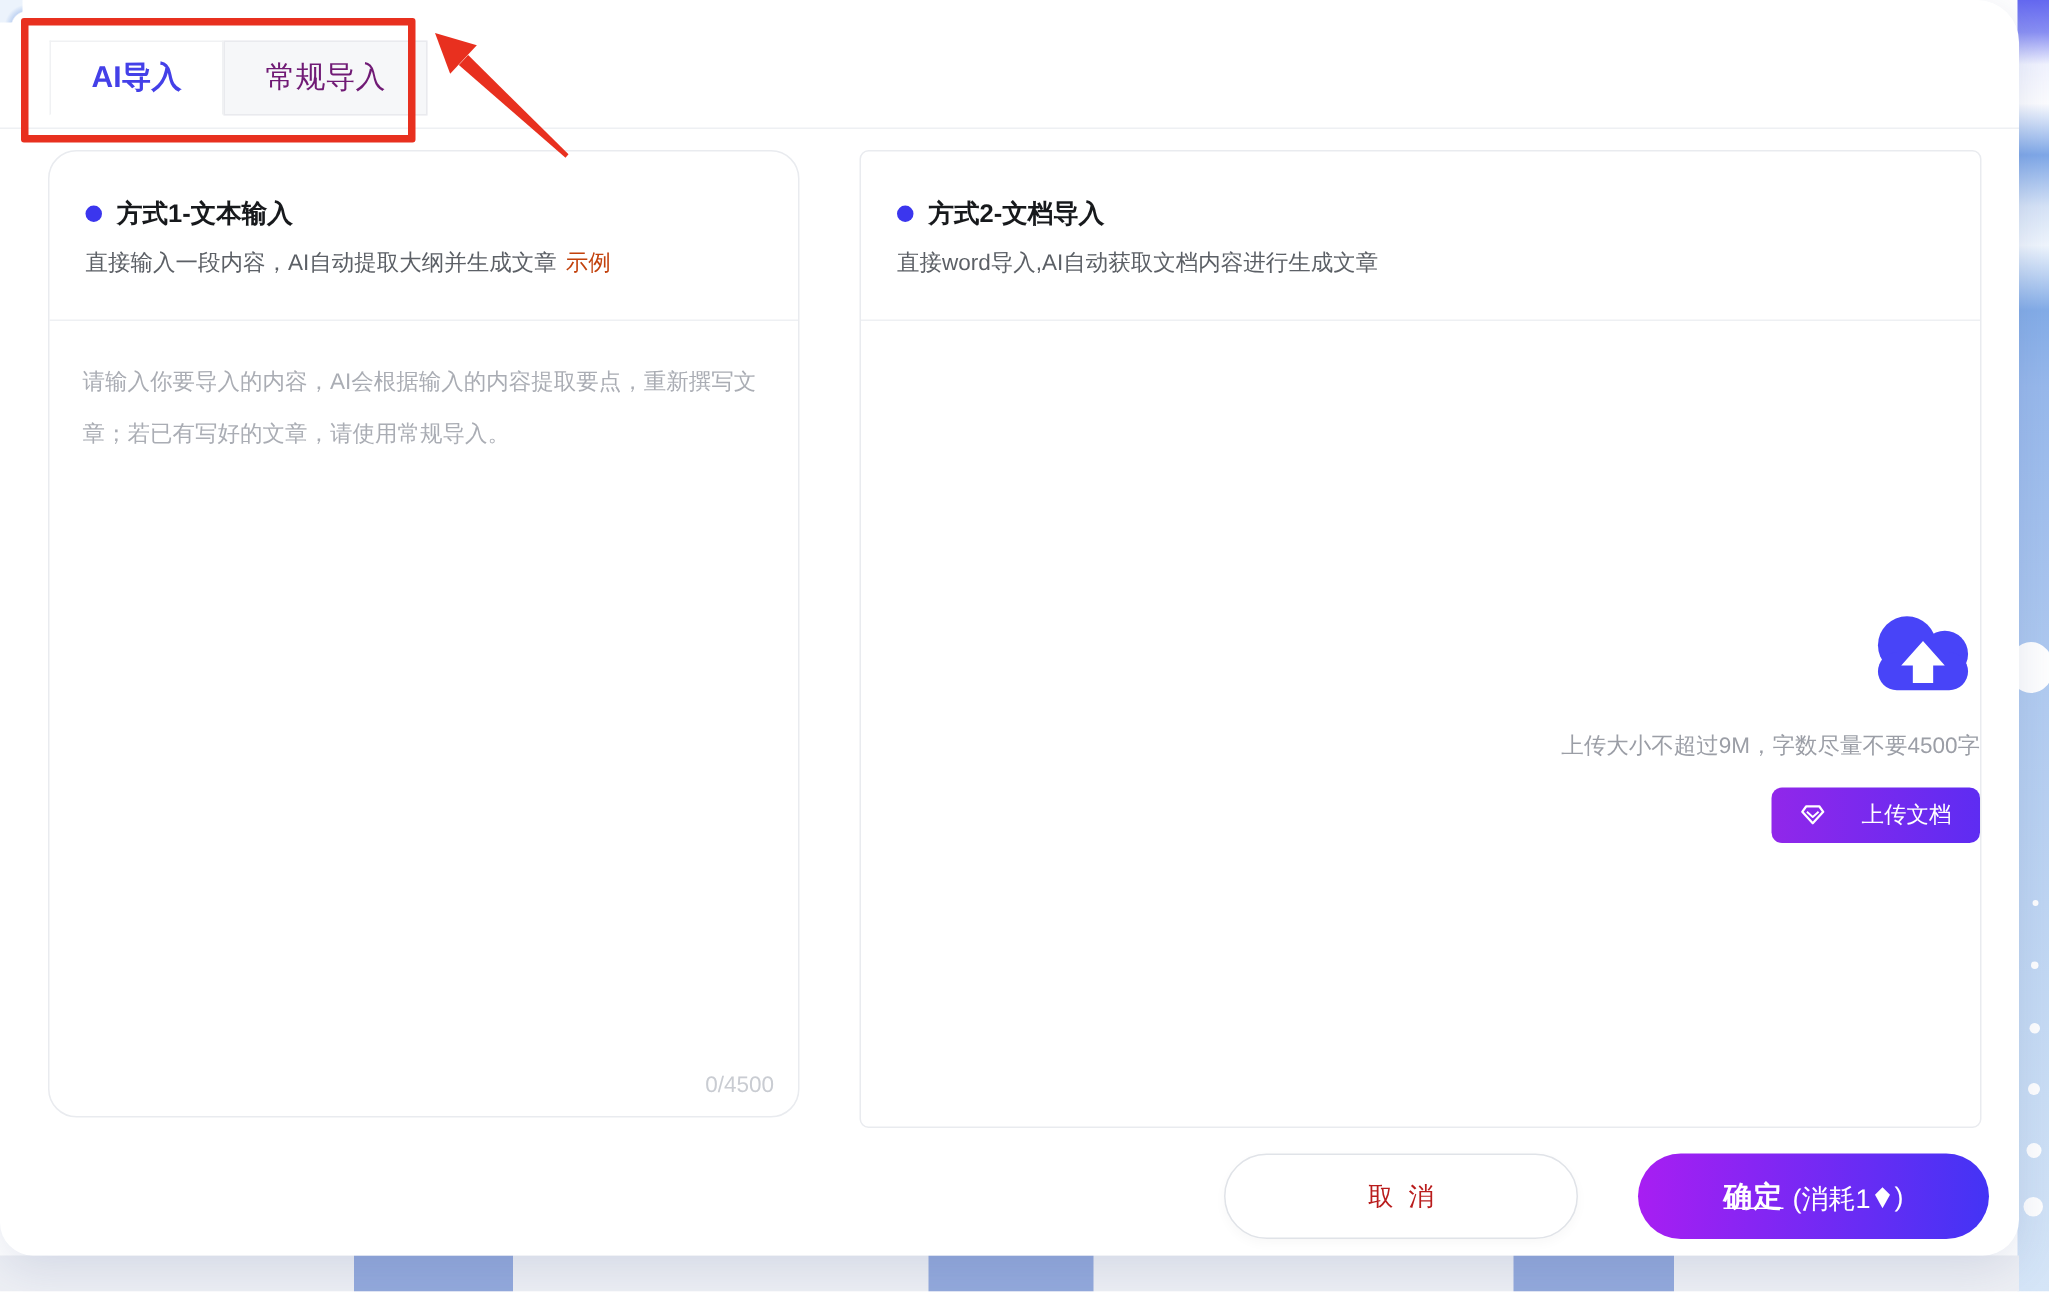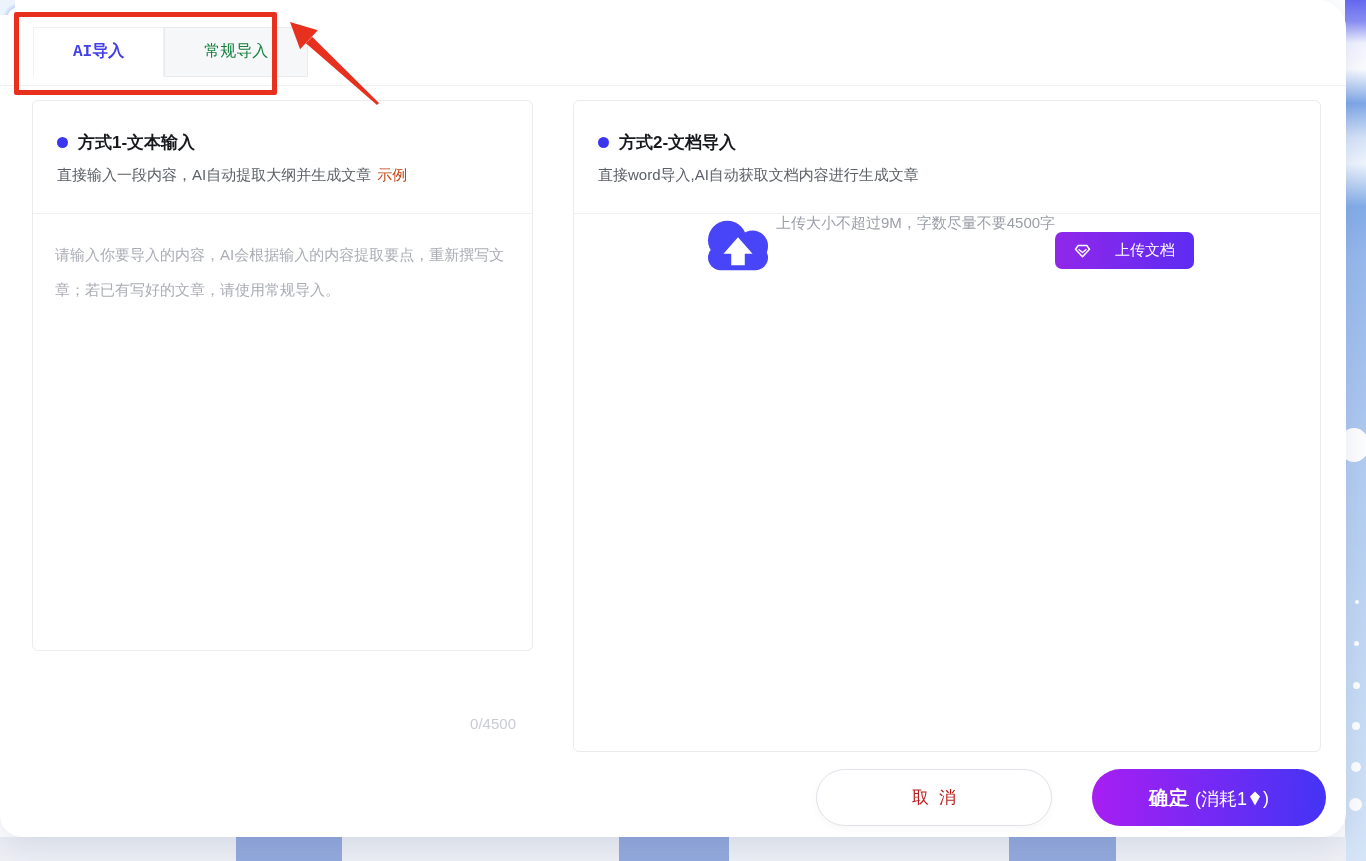--- a/index.html
+++ b/index.html
@@ -28,44 +28,44 @@
   .corner-arc { position:absolute; left:0; top:0; width:15px; height:15px; z-index:60;
     pointer-events:none;
     background:radial-gradient(circle at 120% 120%, rgba(255,255,255,0) 10px, #c4d6f3 11px, #ecf3fc 15px); }
 
   
   .modal { position:absolute; left:0; top:0; width:1346px; height:837px; background:#fff;
     border-radius:4px 28px 24px 22px; box-shadow:0 8px 30px rgba(70,90,150,.15); }
 
   
   .tabs { position:absolute; left:33px; top:27px; display:flex; z-index:5; }
-  .tab { height:50px; line-height:48px; padding:0 39px; font-size:16px; cursor:pointer;font-family:Liberation Mono, monospace; }
+  .tab { height:50px; line-height:48px; padding:0 27px; font-size:20px; cursor:pointer; }
   .tab.active   { background:#fff;     border:1px solid #f0f1f3; border-bottom-color:#fff;
                   color:#4440e8; font-weight:bold; }
-  .tab.inactive { background:#f6f7f9;  border:1px solid #e9eaee; color:#15803d; }
+  .tab.inactive { background:#f6f7f9;  border:1px solid #e9eaee; color:#701a75; }
   .tabstrip { position:absolute; left:0; top:85px; width:1346px; height:1px; background:#eef0f3; }
 
   
   .card { position:absolute; background:#fff; border:1px solid #e9ebef; border-radius:6px; }
-  .card-m1 { left:32px;  top:100px; width:501px; height:551px; }
+  .card-m1 { left:32px;  top:100px; width:501px; height:645px;border-radius:19px; }
   .card-m2 { left:573px; top:100px; width:748px; height:652px; }
   .card-header { height:113px; padding:30px 24px 0; border-bottom:1px solid #eef0f3; }
   .card-title { display:flex; align-items:center; gap:10px; font-size:17px; font-weight:bold; color:#17191c; }
   .dot { width:11px; height:11px; border-radius:50%; background:#3b36ee; flex:0 0 auto; }
   .card-desc { margin-top:12px; font-size:15px; color:#5c6066; }
   .example-link { color:#c2410c; text-decoration:none; margin-left:6px; cursor:pointer; }
 
   .m1-body { position:relative; height:530px; }
   .m1-body textarea { width:100%; height:485px; border:none; resize:none; outline:none;
     padding:24px 22px; font-size:15px; line-height:2.3; color:#333; background:transparent;
     font-family:inherit; display:block; }
   .m1-body textarea::placeholder { color:#aaadb4; }
   .counter { position:absolute; right:16px; bottom:12px; font-size:15px; color:#c9ccd2; }
 
-  .m2-body { height:537px; display:flex; flex-direction:row; align-items:flex-start; justify-content:center; }
+  .m2-body { height:537px; display:flex; flex-direction:column; align-items:flex-end; justify-content:center; }
   .cloud-icon { margin-bottom:22px; }
   .upload-hint { font-size:15px; color:#9b9ea6; }
   .upload-btn { margin-top:18px; display:inline-flex; align-items:center; gap:24px;
     padding:9px 19px; border-radius:7px; border:none; cursor:pointer;
     background:linear-gradient(90deg,#9127ea,#5e2cf2); color:#fff; font-size:15px;
     font-family:inherit; }
 
   
   .footer { position:absolute; right:20px; bottom:11px; display:flex; gap:40px; }
   .btn-cancel { width:236px; height:57px; border-radius:29px; background:#fff;

